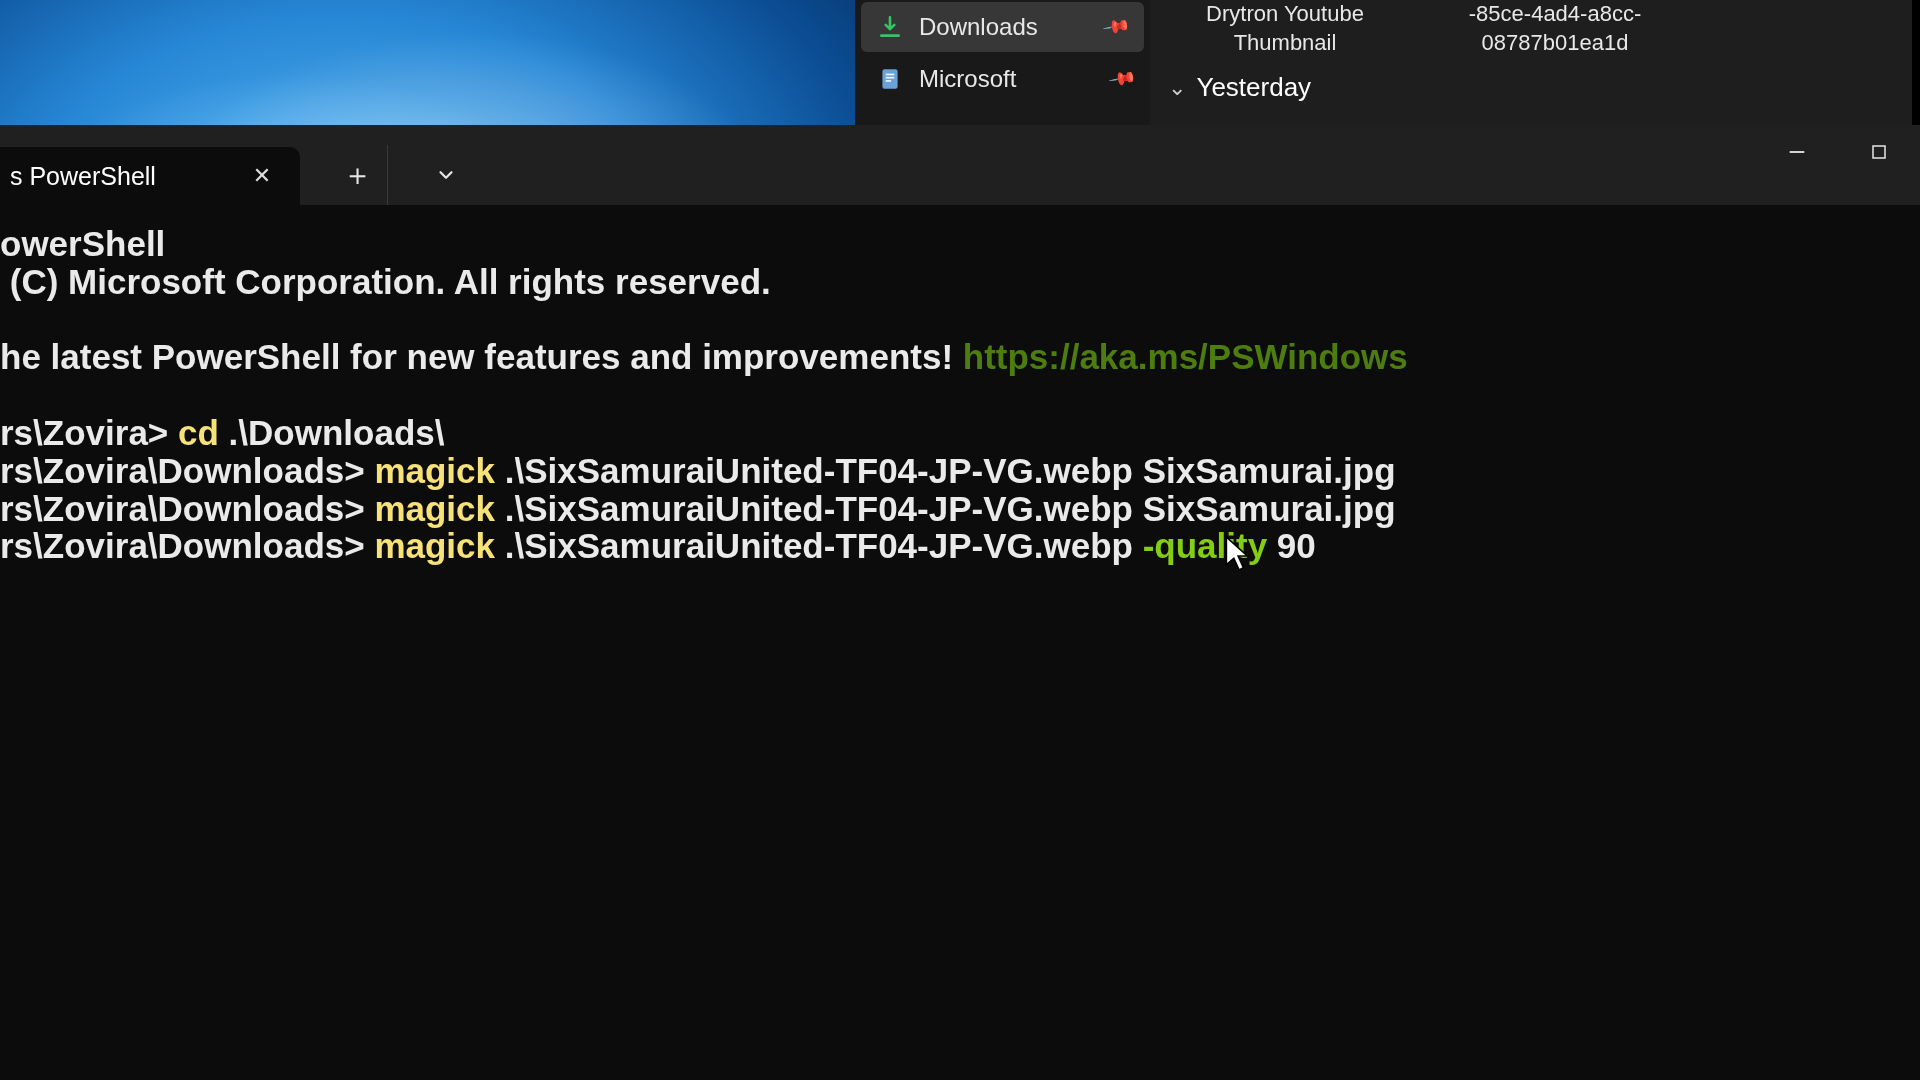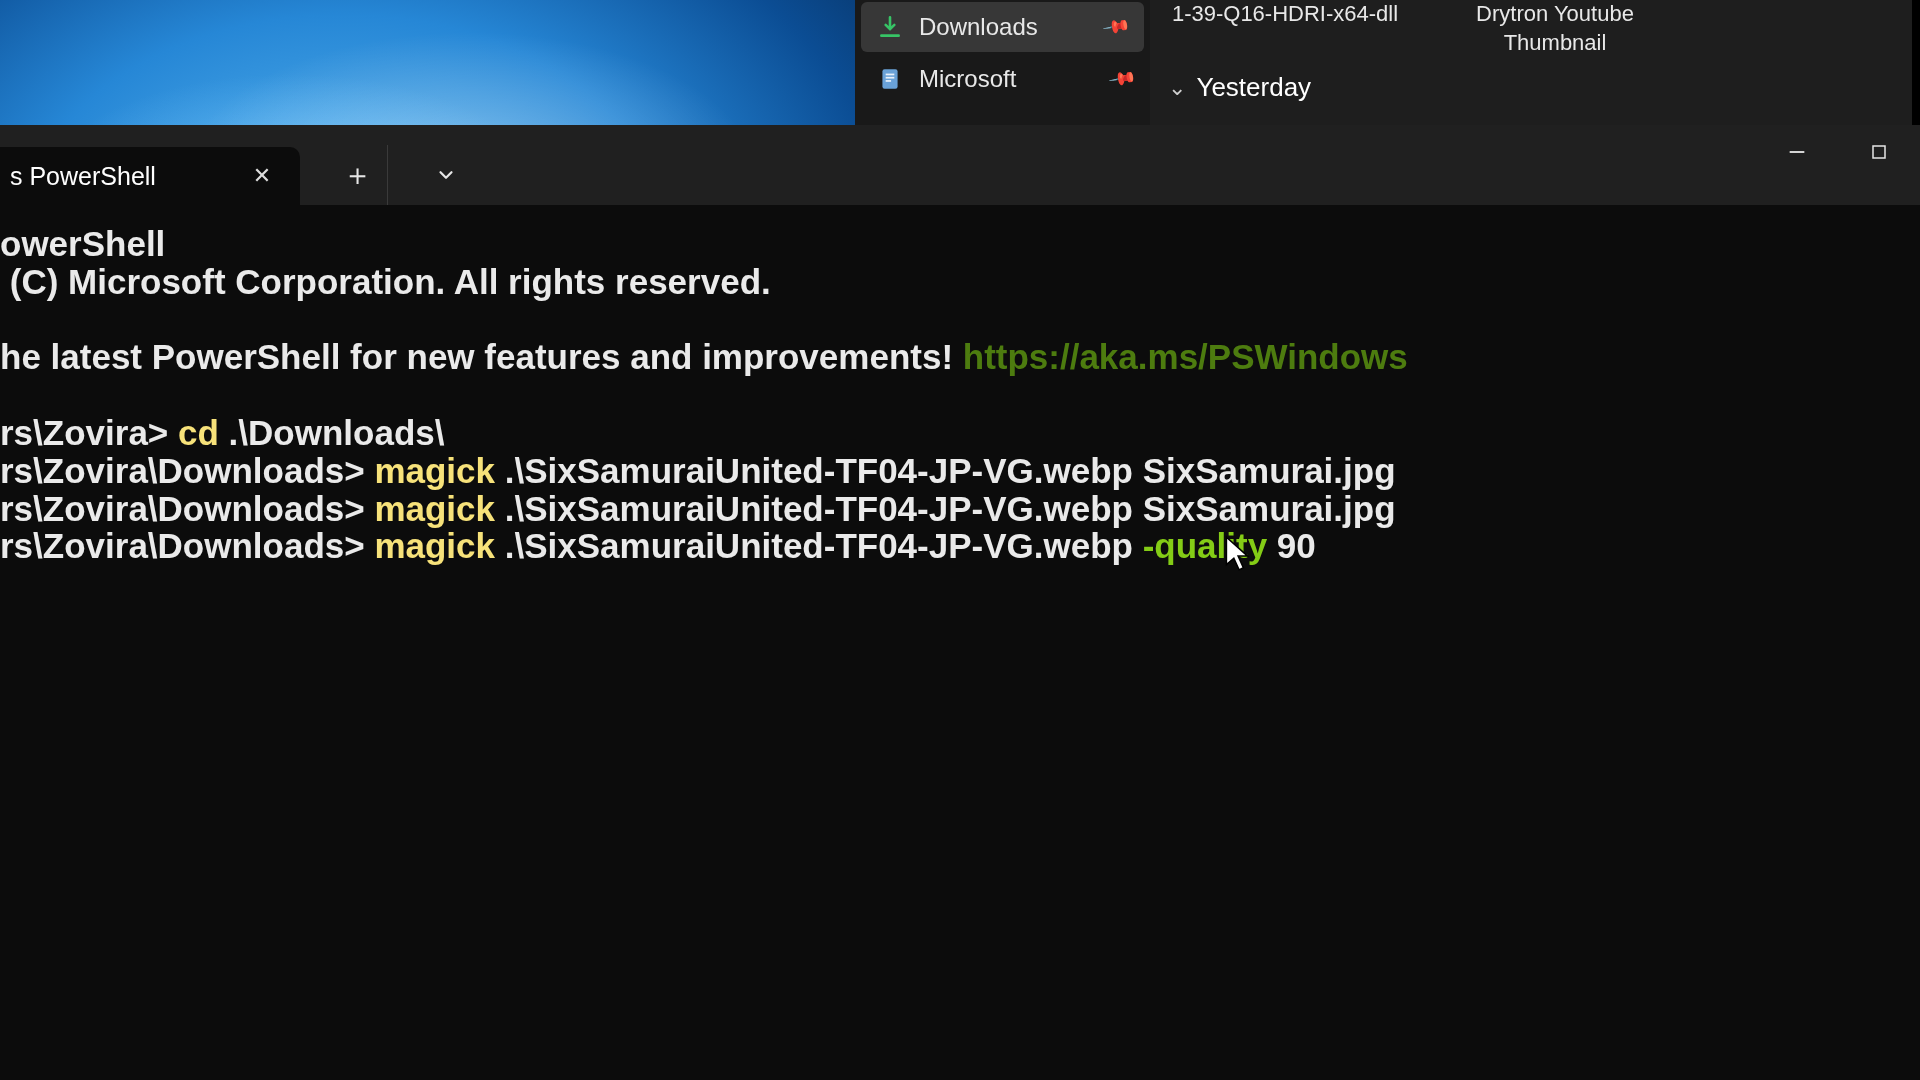--- a/index.html
+++ b/index.html
@@ -216,22 +216,22 @@
         <rect x="8" y="7" width="8" height="1.6" fill="#e8f1fb"></rect>
         <rect x="8" y="10" width="8" height="1.6" fill="#e8f1fb"></rect>
         <rect x="8" y="13" width="5" height="1.6" fill="#e8f1fb"></rect>
       </svg>
       <span>Microsoft</span>
       <span class="pin">📌</span>
     </div>
   </div>
   <div class="explorer-content">
     <div class="file-labels">
-      <div>1-39-Q16-HDRI-x64-dll</div>
       <div>Drytron Youtube Thumbnail</div>
+      <div>-85ce-4ad4-a8cc-08787b01ea1d</div>
     </div>
     <div class="group-header">
       <span class="chev">⌄</span>
       <span>Yesterday</span>
     </div>
   </div>
 </div>
 
 <div class="term-window">
   <div class="tabbar">

